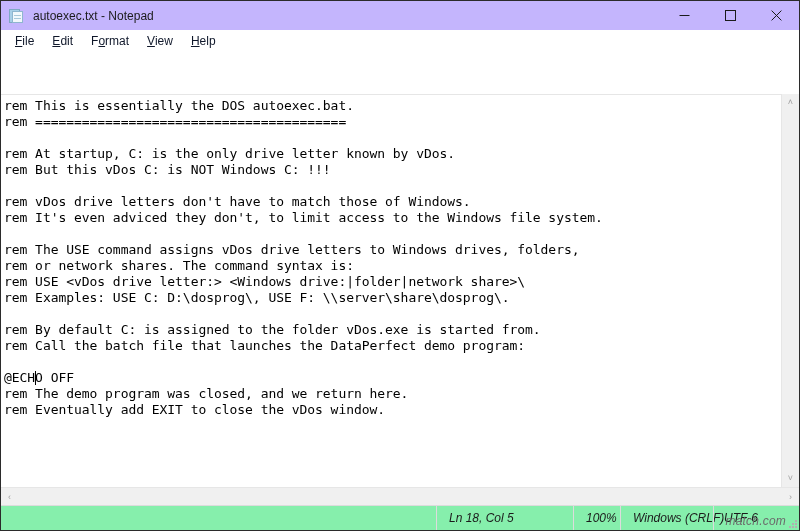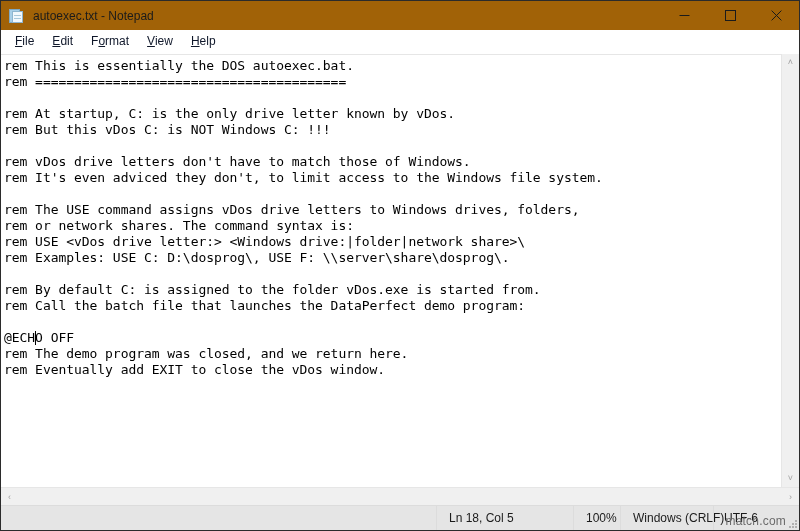--- a/index.html
+++ b/index.html
@@ -25,21 +25,21 @@
     border: 1px solid #2b2b2b;
     background: #ffffff;
     display: flex;
     flex-direction: column;
   }
 
   
   .titlebar {
     height: 29px;
     min-height: 29px;
-    background: #a16207;
+    background: #c4b5fd;
     display: flex;
     align-items: center;
     position: relative;
   }
   .title-left {
     display: flex;
     align-items: center;
     padding-left: 8px;
     gap: 8px;
   }
@@ -128,20 +128,21 @@
     position: relative;
     display: flex;
     flex-direction: column;
     min-height: 0;
     border-top: 1px solid #ffffff;
   }
   .editor-row {
     flex: 1 1 auto;
     display: flex;
     min-height: 0;
+    margin-top: 40px;
   }
   .textarea {
     flex: 1 1 auto;
     background: #ffffff;
     overflow: hidden;
     position: relative;
     border-top: 1px solid #e6e6e6;
   }
   .textlines {
     position: absolute;
@@ -206,28 +207,29 @@
     justify-content: center;
     color: #a0a0a0;
     font-size: 9px;
     cursor: default;
   }
 
   
   .statusbar {
     height: 24px;
     min-height: 24px;
-    background: #e5e5e5;
+    background: #86efac;
     border-top: 1px solid #dcdcdc;
     display: flex;
     align-items: stretch;
     justify-content: flex-end;
     position: relative;
     font-size: 12px;
     color: #1b1b1b;
+    font-style: italic;
   }
   .status-cell {
     display: flex;
     align-items: center;
     border-left: 1px solid #dcdcdc;
     padding-left: 12px;
     box-sizing: border-box;
     white-space: nowrap;
   }
   .cell-pos  { width: 137px; }

